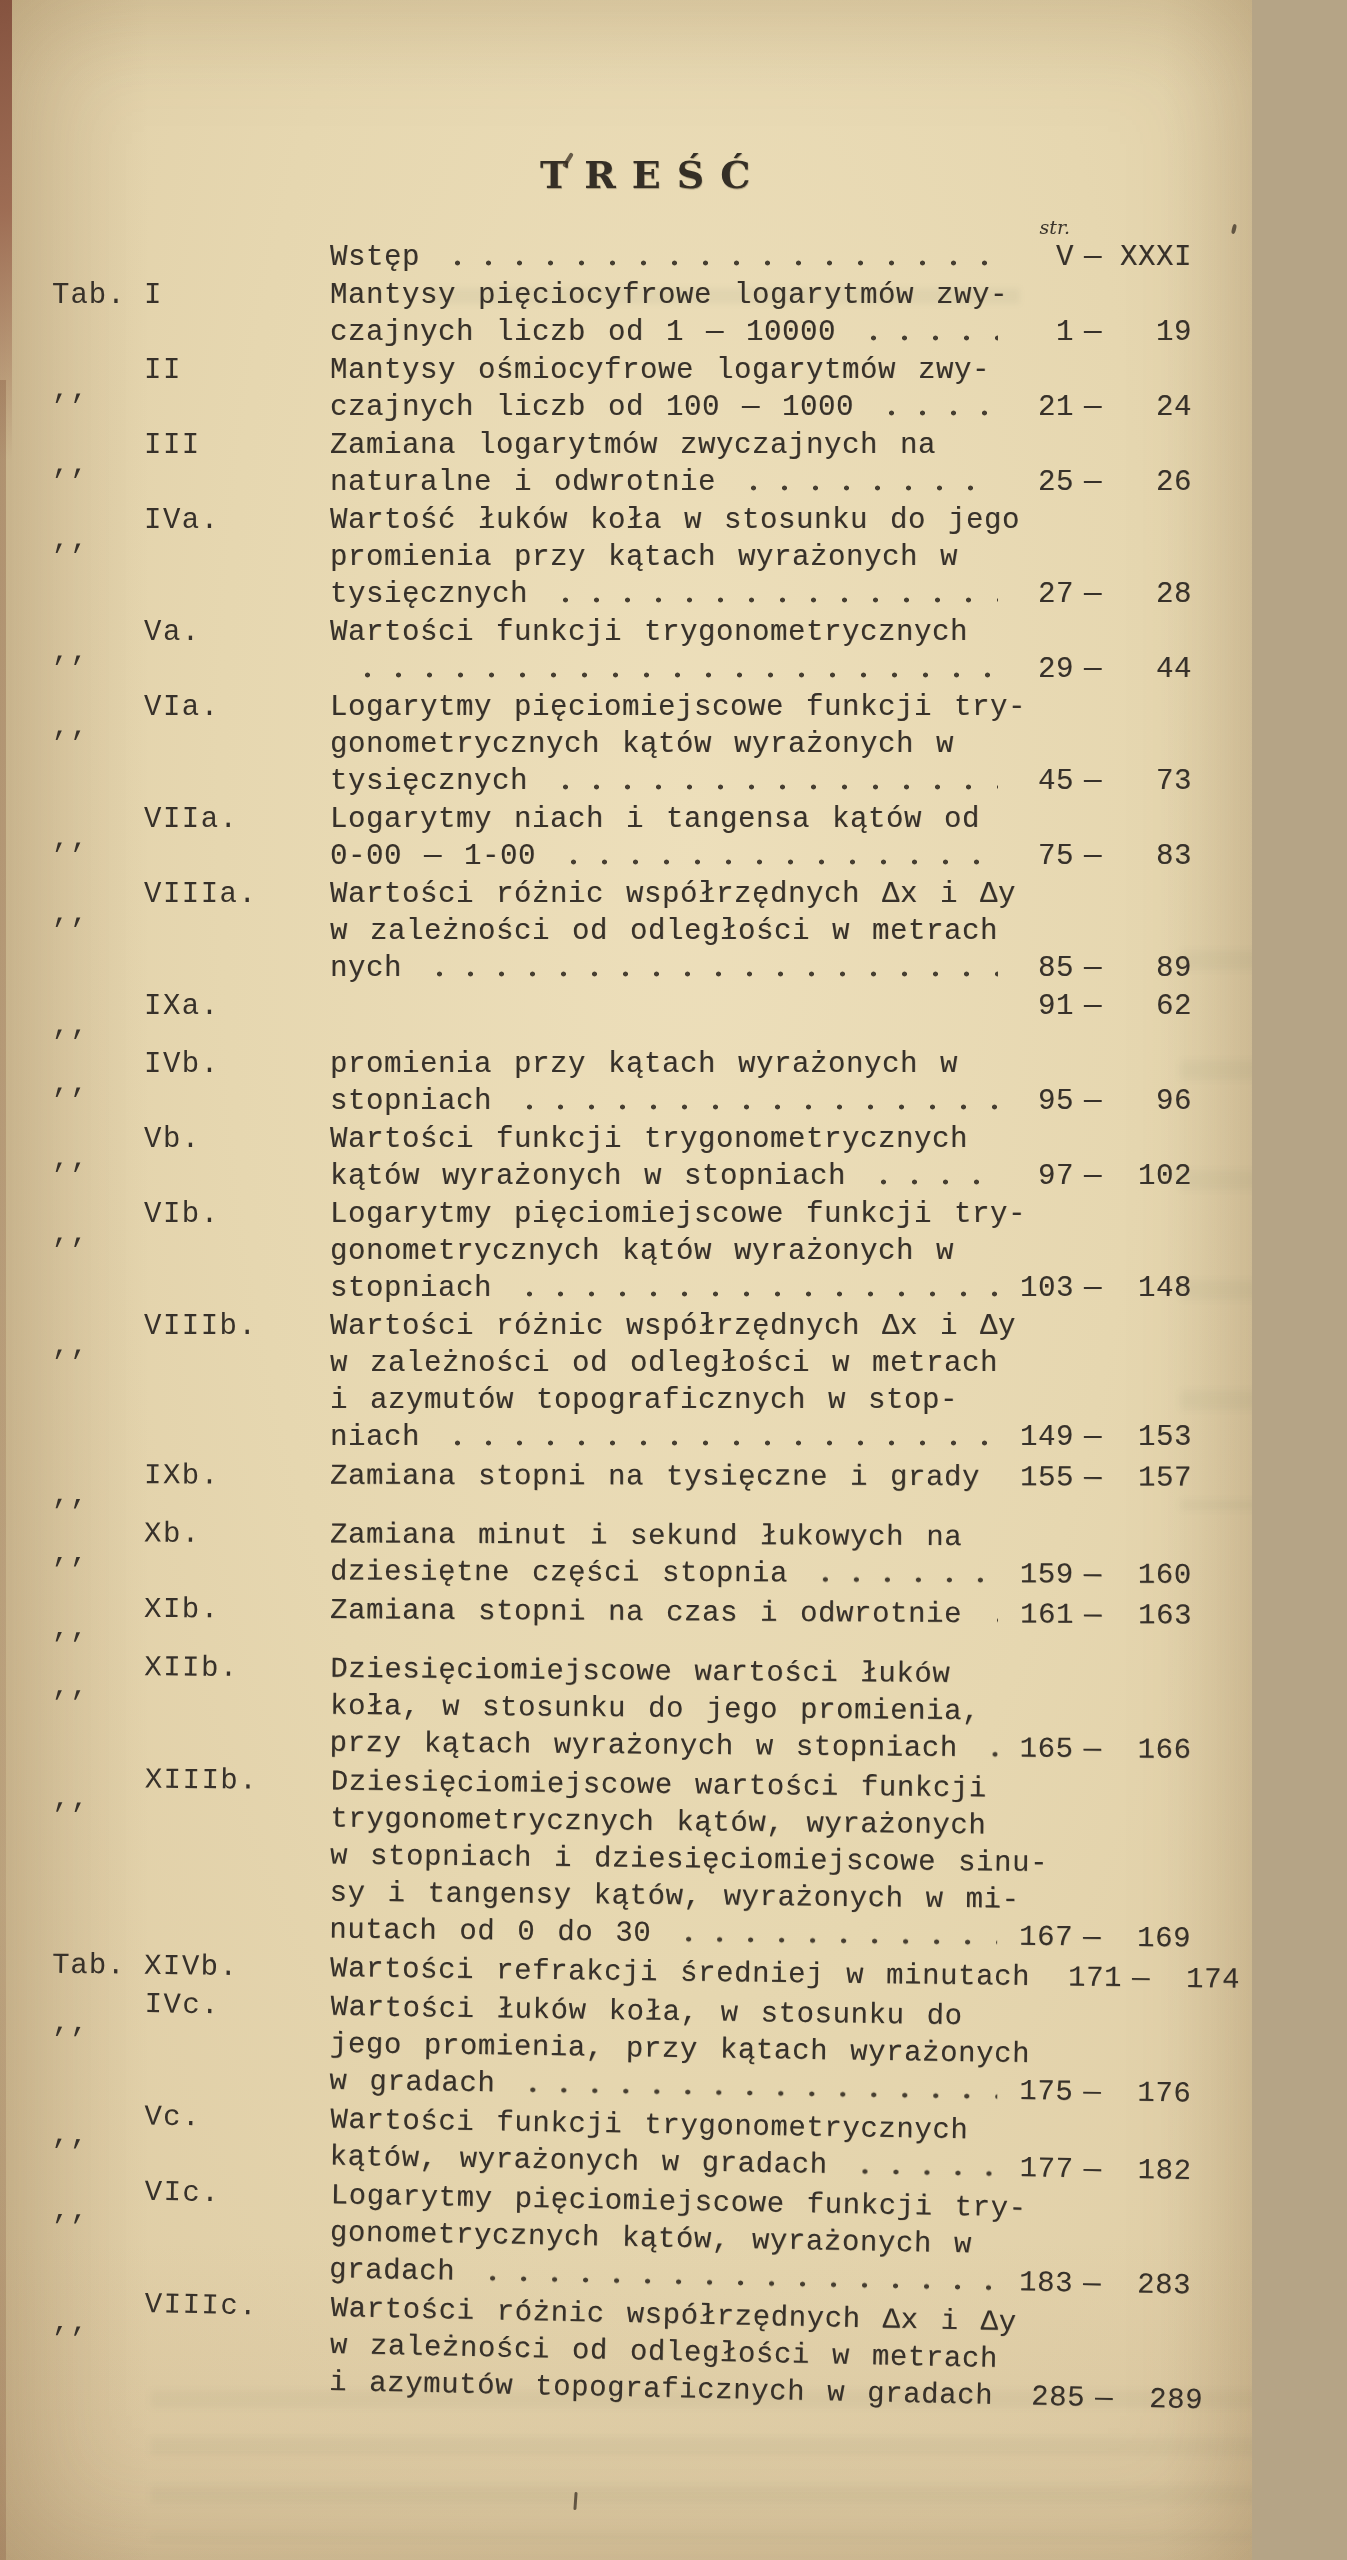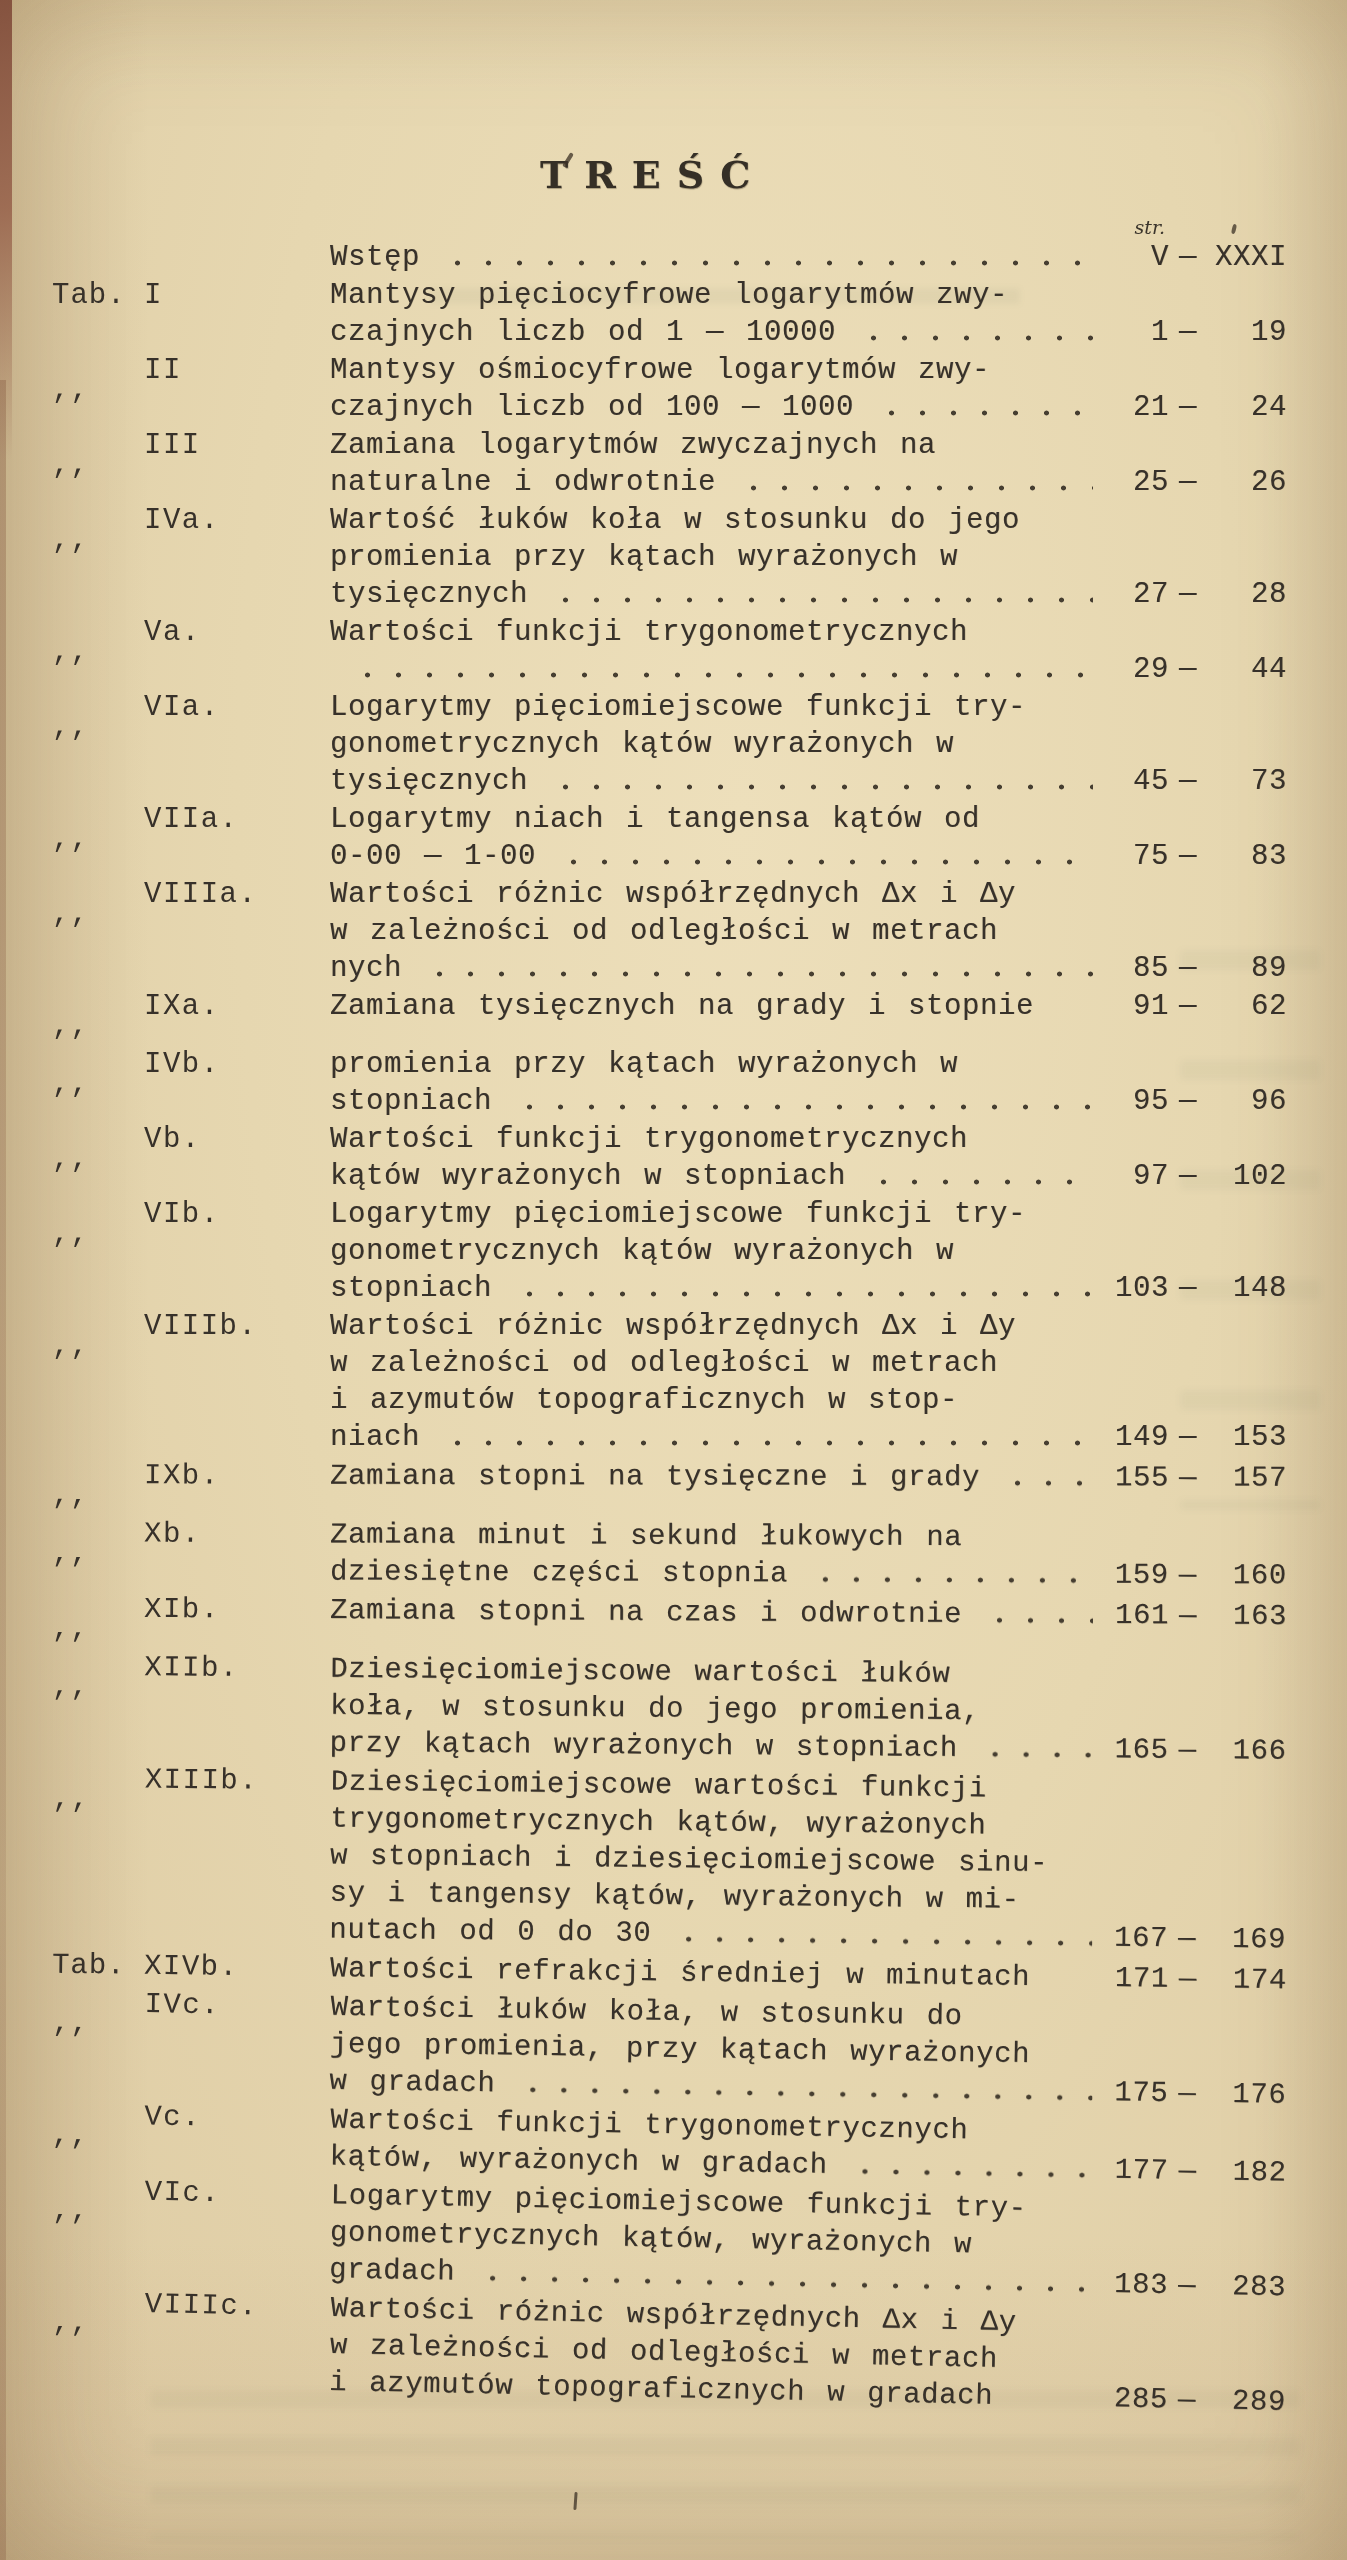--- a/index.html
+++ b/index.html
@@ -2,21 +2,21 @@
 <html lang="pl"><head>
 <meta charset="utf-8">
 <style>
   html, body {
     margin: 0;
     padding: 0;
     background: #b5a486;
   }
   .page {
     position: relative;
-    width: 1347px;
+    width: 1252px;
     height: 2560px;
     overflow: hidden;
     font-family: "DejaVu Serif", "Liberation Serif", serif;
     color: #37312a;
     background:
       linear-gradient(90deg, rgba(125,90,55,0.16) 0px, rgba(125,90,55,0.0) 150px),
       linear-gradient(270deg, rgba(125,90,55,0.10) 0px, rgba(125,90,55,0.0) 90px),
       linear-gradient(0deg, rgba(150,110,75,0.12) 0px, rgba(150,110,75,0.0) 320px),
       linear-gradient(180deg, rgba(190,160,110,0.10) 0px, rgba(190,160,110,0.0) 90px),
       radial-gradient(ellipse at 55% 32%, #eddfbb 0%, #e6d7b0 48%, #ddcaa2 100%);
@@ -309,21 +309,20 @@
             </span>
           </div>
         </div>
   </div>
 
   <div class="entry" style="transform: rotate(0deg);">
     <div class="lbl-prefix ditto">,,</div>
     <div class="lbl-numeral">IXa.</div>
     <div class="entry-body">
           <div class="line last">
-            <span class="line-text">Zamiana tysięcznych na grady i stopnie</span>
             <span class="leader no-dots"></span>
             <span class="pg">
               <span class="pg-from">91</span>
               <span class="pg-dash">—</span>
               <span class="pg-to">62</span>
             </span>
           </div>
         </div>
   </div>
 

